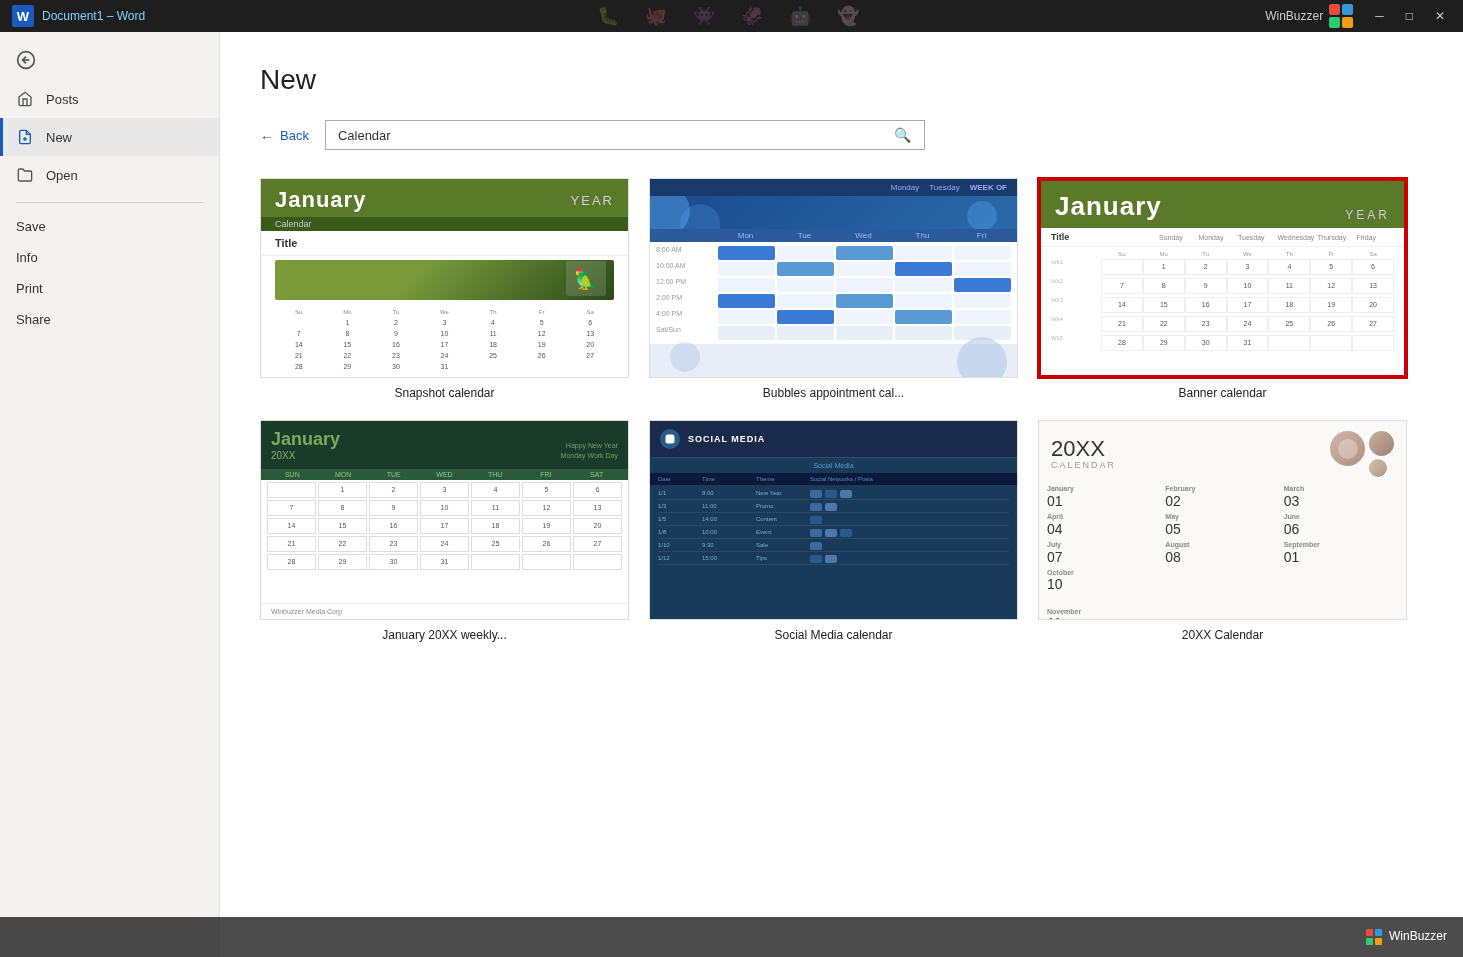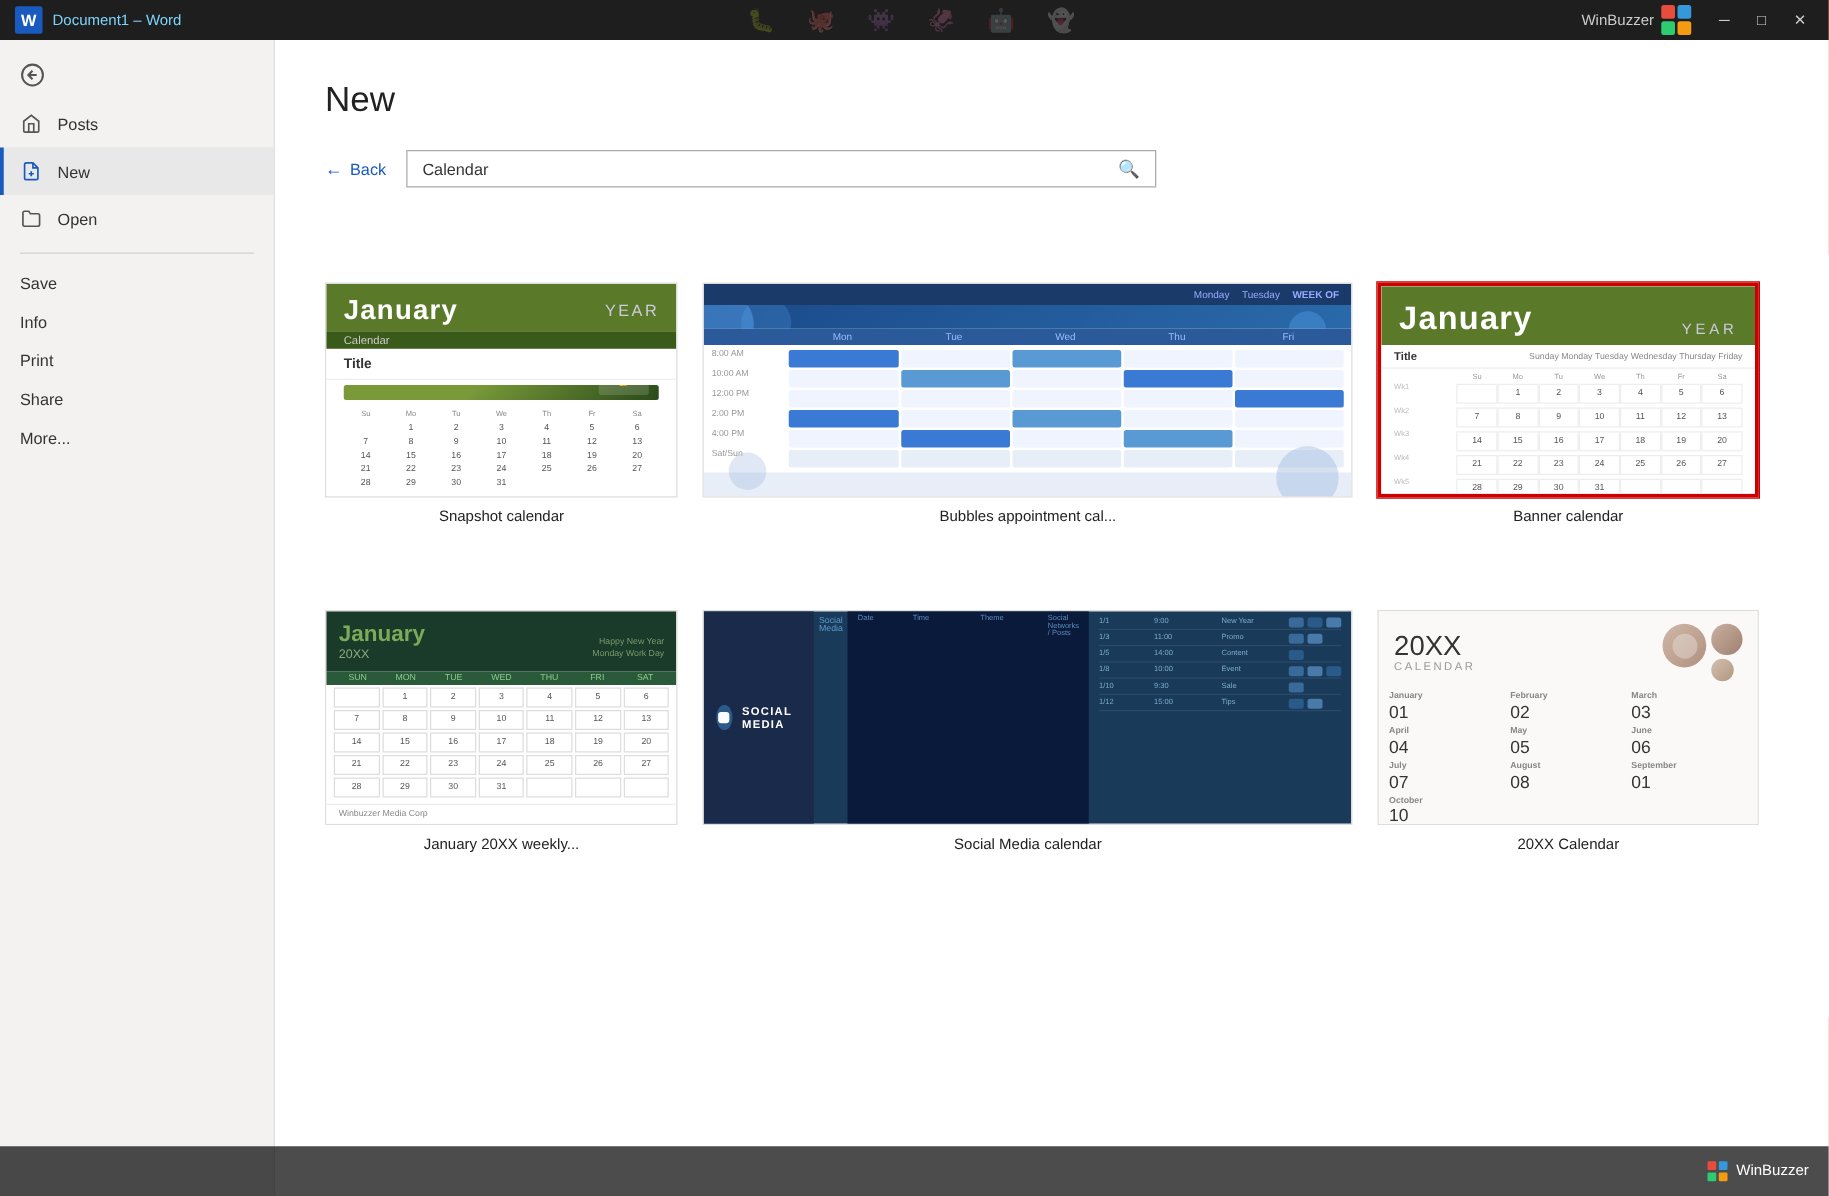--- a/index.html
+++ b/index.html
@@ -226,26 +226,25 @@
     }
     .template-card {
       cursor: pointer;
       display: flex;
       flex-direction: column;
       align-items: center;
       gap: 8px;
     }
     .template-thumb {
       width: 100%;
-      height: 172px;
+      height: 200px;
       border: 1px solid #ddd;
       overflow: hidden;
       background: white;
       position: relative;
-      margin-top: 48px;
     }
     .template-thumb.selected {
       border: 3px solid #cc0000;
       box-shadow: 0 0 0 1px #cc0000;
     }
     .template-name {
       font-size: 12px;
       color: #222;
       text-align: center;
       font-weight: 500;
@@ -454,21 +453,21 @@
       min-height: 14px;
       line-height: 14px;
     }
 
     
     .cal-social {
       background: #1a3a5a;
       width: 100%;
       height: 100%;
       display: flex;
-      flex-direction: row;
+      flex-direction: column;
     }
     .social-header {
       background: #1a2a4a;
       padding: 8px 10px;
       display: flex;
       align-items: center;
       gap: 8px;
     }
     .social-icon-circle {
       width: 20px;
@@ -738,21 +737,20 @@
       <span class="sidebar-label">Open</span>
     </div>
 
     <div class="sidebar-divider"></div>
 
 
     <div class="sidebar-plain">Save</div>
     <div class="sidebar-plain">Info</div>
     <div class="sidebar-plain">Print</div>
     <div class="sidebar-plain">Share</div>
-    <div class="sidebar-plain">More...</div>
   </div>
 
   <div class="main-content">
     <h1 class="page-title">New</h1>
 
     <div class="search-bar">
       <div class="back-link">
         <span class="back-arrow">←</span>
         <span>Back</span>
       </div>

